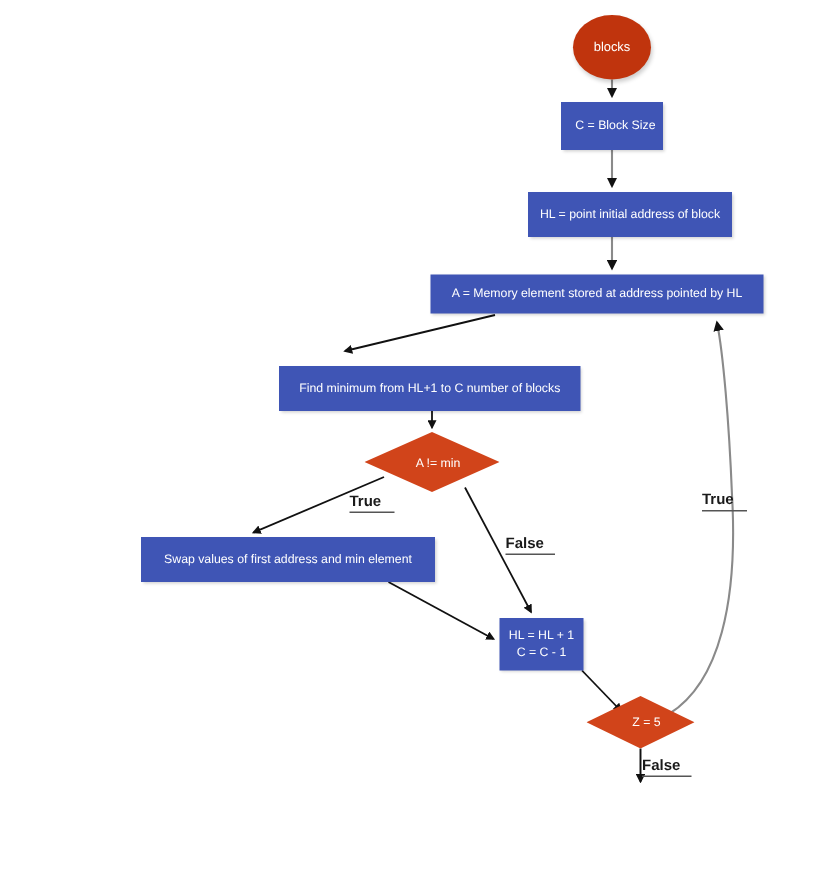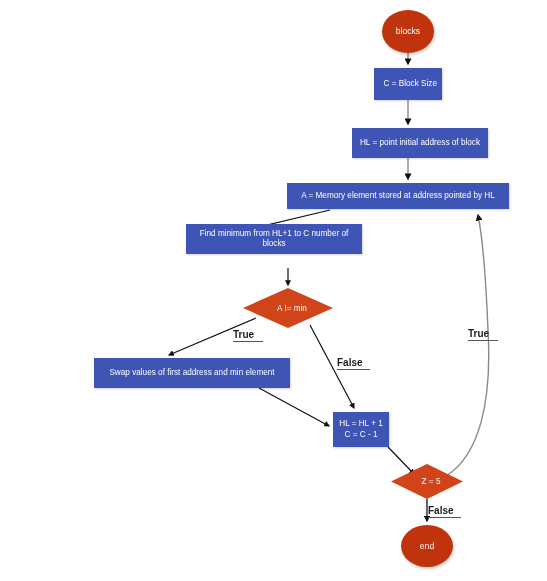--- a/index.html
+++ b/index.html
@@ -150,21 +150,21 @@
   </div>
 
   <div class="node node-process" style="left:352px; top:128px; width:136px; height:30px;">
     <span>HL = point initial address of block</span>
   </div>
 
   <div class="node node-process" style="left:287px; top:183px; width:222px; height:26px;">
     <span>A = Memory element stored at address pointed by HL</span>
   </div>
 
-  <div class="node node-process" style="left:186px; top:224px; width:176px; height:30px;">
+  <div class="node node-process" style="left:186px; top:244px; width:201px; height:30px;">
     <span>Find minimum from HL+1 to C number of blocks</span>
   </div>
 
   <div class="node-decision-wrap" style="left:243px; top:288px; width:90px; height:40px;">
     <svg class="node-decision-shape" viewBox="0 0 90 40" preserveAspectRatio="none" xmlns="http://www.w3.org/2000/svg">
       <polygon points="45,0 90,20 45,40 0,20" fill="#d1441a"></polygon>
     </svg>
     <div class="node-decision-label">A != min</div>
   </div>
 
@@ -177,23 +177,20 @@
 C = C - 1</span>
   </div>
 
   <div class="node-decision-wrap" style="left:391px; top:464px; width:72px; height:35px;">
     <svg class="node-decision-shape" viewBox="0 0 72 35" preserveAspectRatio="none" xmlns="http://www.w3.org/2000/svg">
       <polygon points="36,0 72,17.5 36,35 0,17.5" fill="#d1441a"></polygon>
     </svg>
     <div class="node-decision-label">Z = 5</div>
   </div>
 
-  <div class="node node-terminator" style="left:401px; top:525px; width:52px; height:42px;">
-    <span>end</span>
-  </div>
 
   <div class="edge-label" style="left:233px; top:329px;">
     <span>True</span>
     <span class="lbl-underline" style="width:30px;"></span>
   </div>
 
   <div class="edge-label" style="left:337px; top:357px;">
     <span>False</span>
     <span class="lbl-underline" style="width:33px;"></span>
   </div>

